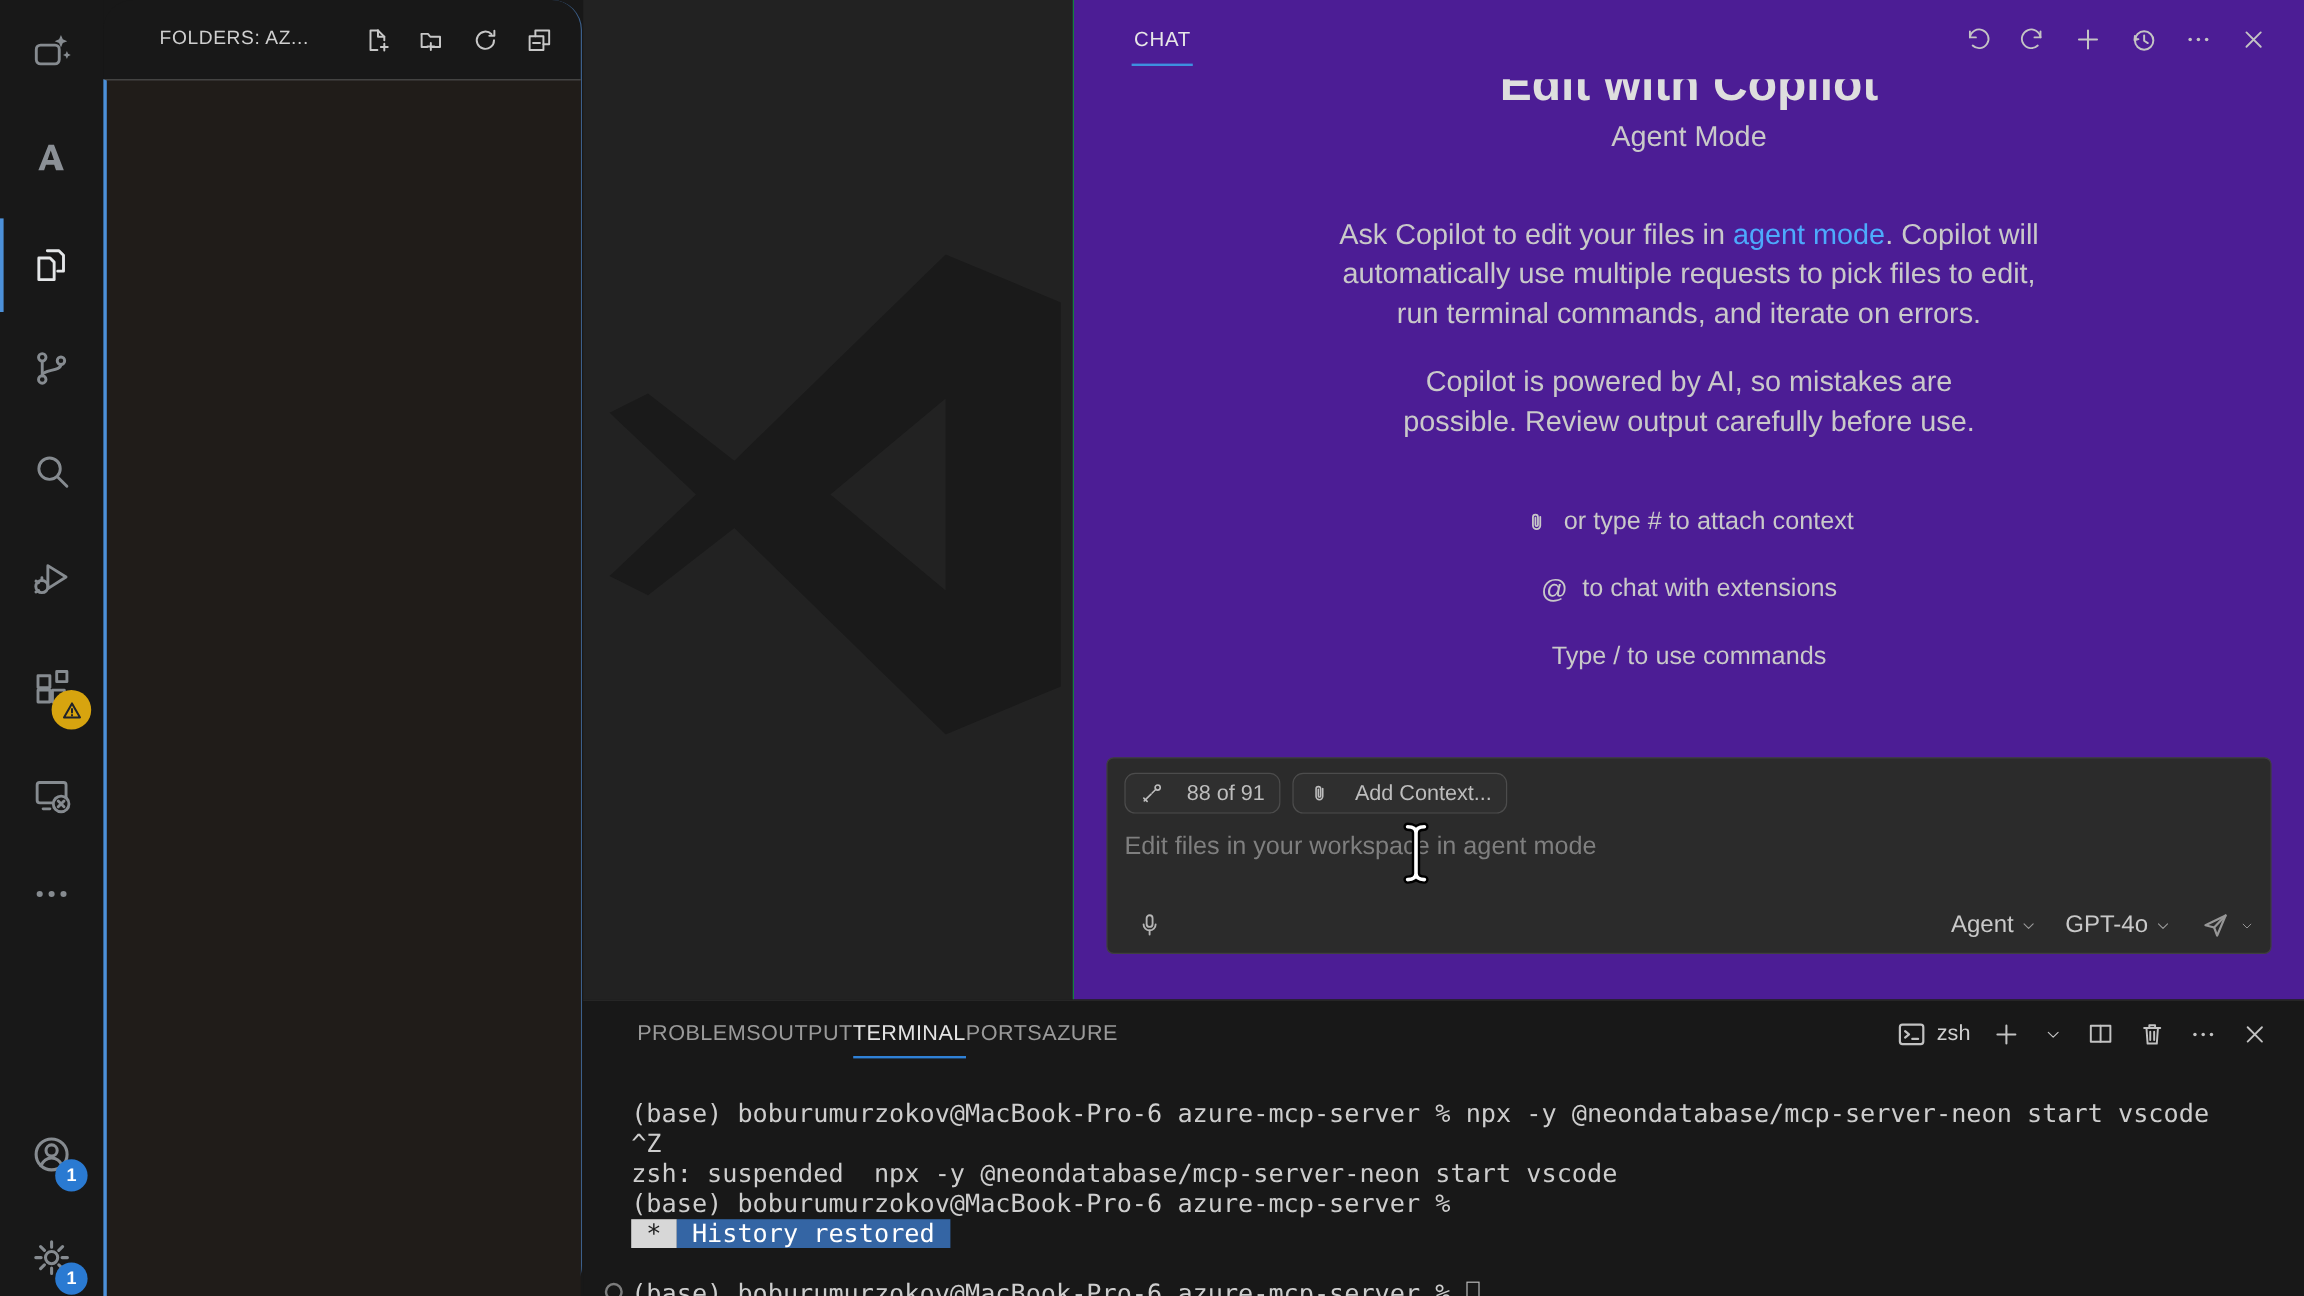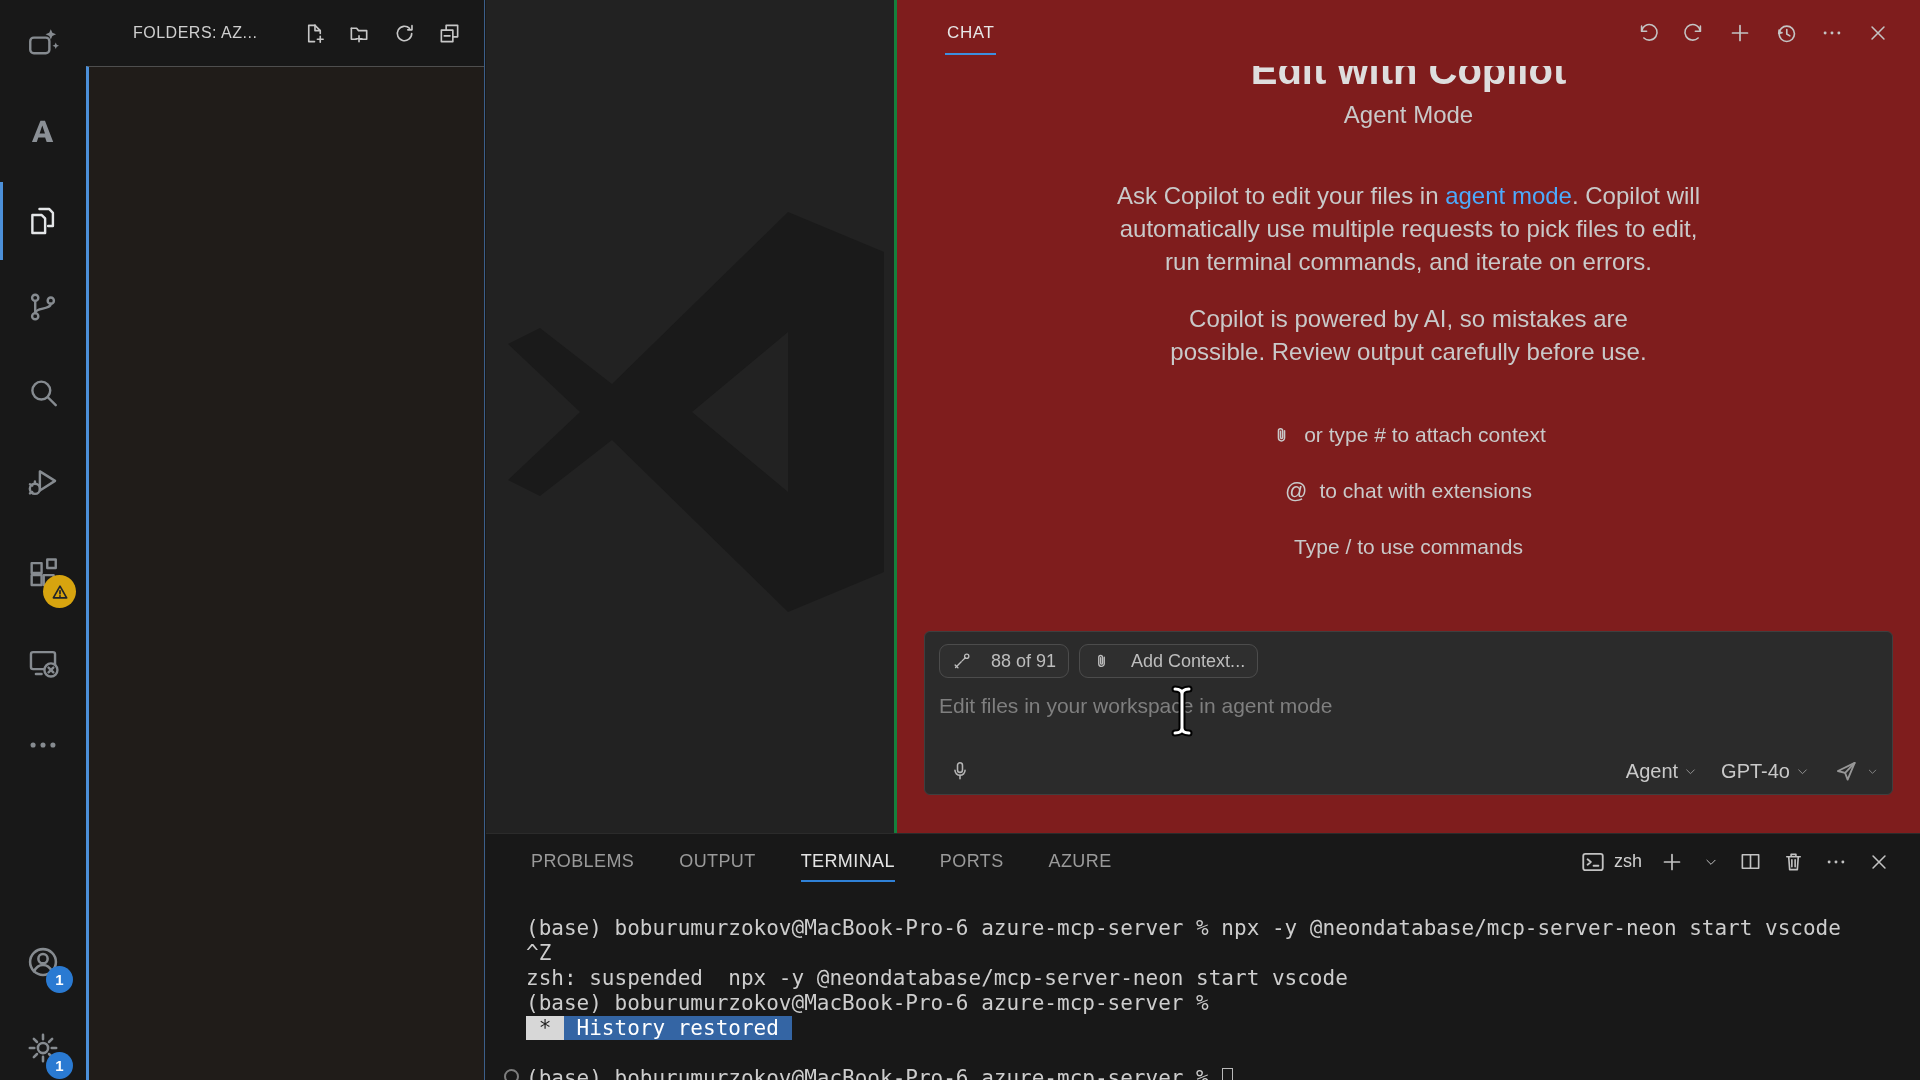--- a/index.html
+++ b/index.html
@@ -10,35 +10,35 @@
 
   
   .activity-bar { position:absolute; left:0; top:0; width:86px; height:1080px; background:#181818; z-index:5; }
   .ab-item { position:absolute; left:0; width:86px; height:62px; display:flex; align-items:center; justify-content:center; color:#868b90; cursor:pointer; }
   .ab-item.active { color:#e4e6e8; }
   .ab-item.active::before { content:""; position:absolute; left:0; top:-8px; bottom:-8px; width:3px; background:#4c90d9; }
   .ab-badge { position:absolute; right:13px; bottom:0px; min-width:27px; height:27px; border-radius:50%; background:#2a7ad2; color:#fff; font-size:15px; font-weight:700; display:flex; align-items:center; justify-content:center; }
   .warn-badge { position:absolute; right:10px; bottom:-4px; width:33px; height:33px; border-radius:50%; background:#d7a40f; display:flex; align-items:center; justify-content:center; color:#20232a; }
 
   
-  .sidebar { position:absolute; left:86px; top:0; width:399px; height:1080px; background:#181818; border-right:1px solid #3c5f8a; }
+  .sidebar { position:absolute; left:86px; top:0; width:399px; height:1080px; background:#181818; border-right:1px solid #3c5f8a;border-radius:25px; }
   .sidebar-header { height:66px; display:flex; align-items:center; padding:0 22px 0 47px; }
   .sidebar-title { font-size:16px; letter-spacing:.5px; color:#cfcfcf; white-space:nowrap; }
   .sidebar-actions { margin-left:auto; display:flex; gap:19px; color:#c7c7c7; }
   .sb-act { width:26px; height:26px; display:flex; align-items:center; justify-content:center; cursor:pointer; }
   .tree { position:absolute; left:0; right:0; top:66px; bottom:0; background:#201c19; border-top:1px solid #4e4e4e; border-left:3px solid #4c90d9; }
 
   
   .main { position:absolute; left:486px; top:0; width:1434px; height:1080px; }
   .top-row { display:flex; height:833px; }
 
   .editor { position:relative; width:408px; height:100%; background:#222222; overflow:hidden; }
   .watermark { position:absolute; left:6px; top:212px; }
 
-  .chat { position:relative; flex:1; background:#7f1d1d; border-left:3px solid #15803d; overflow:hidden; }
+  .chat { position:relative; flex:1; background:#4c1d95; border-left:1px solid #15803d; overflow:hidden; }
   .chat-header { position:relative; height:66px; display:flex; align-items:center; padding:0 30px 0 50px; }
   .chat-tab { position:relative; height:100%; display:flex; align-items:center; font-size:17px; letter-spacing:.6px; color:#e7e7e7; cursor:pointer; }
   .chat-tab::after { content:""; position:absolute; left:-2px; right:-2px; bottom:11px; height:2px; background:#3e8fe0; }
   .chat-actions { margin-left:auto; display:flex; gap:22px; color:#c4c4c4; }
   .ch-act { width:24px; height:24px; display:flex; align-items:center; justify-content:center; cursor:pointer; }
 
   .chat-body { position:absolute; left:0; right:0; top:66px; bottom:0; overflow:hidden; text-align:center; }
   .chat-title { margin-top:-20px; font-size:40px; line-height:48px; font-weight:600; color:#dedede; }
   .chat-subtitle { margin-top:6px; font-size:24px; line-height:29px; font-weight:400; color:#c9c9c9; }
   .chat-p { margin:50px auto 0; max-width:600px; font-size:24px; line-height:33px; color:#c9c9c9; }
@@ -57,21 +57,21 @@
   .ib-right { margin-left:auto; display:flex; align-items:center; gap:24px; }
   .selector { display:flex; align-items:center; gap:6px; color:#c9c9c9; font-size:20px; cursor:pointer; }
   .selector .chev, .send-group .chev { color:#9a9a9a; }
   .send-group { display:flex; align-items:center; gap:8px; color:#979797; cursor:pointer; }
 
   .ibeam-cursor { position:absolute; left:272px; top:684px; z-index:9; pointer-events:none; }
 
   
   .panel { position:relative; height:246px; background:#181818; border-top:1px solid #2b2b2b; }
   .panel-header { height:55px; display:flex; align-items:center; padding:0 28px 0 45px; }
-  .panel-tabs { display:flex; gap:45px; height:100%; }
+  .panel-tabs { display:flex; height:100%; }
   .ptab { position:relative; display:flex; align-items:center; height:100%; font-size:18px; letter-spacing:.4px; color:#9a9a9a; cursor:pointer; white-space:nowrap; }
   .ptab.active { color:#e4e4e4; }
   .ptab.active::after { content:""; position:absolute; left:0; right:0; bottom:7px; height:2px; background:#2f81d7; }
   .panel-actions { margin-left:auto; display:flex; align-items:center; gap:17px; color:#c2c2c2; }
   .pa { display:flex; align-items:center; justify-content:center; width:26px; height:26px; cursor:pointer; }
   .shell-group { display:flex; align-items:center; gap:8px; cursor:pointer; }
   .shell-label { font-size:18px; color:#cfcfcf; }
 
   .terminal { position:absolute; left:0; right:0; top:55px; bottom:0; padding:27px 10px 0 40px; font-family:"DejaVu Sans Mono", monospace; font-size:21px; line-height:25px; color:#cdcdcd; cursor:text; }
   .tline { white-space:pre; height:25px; }

